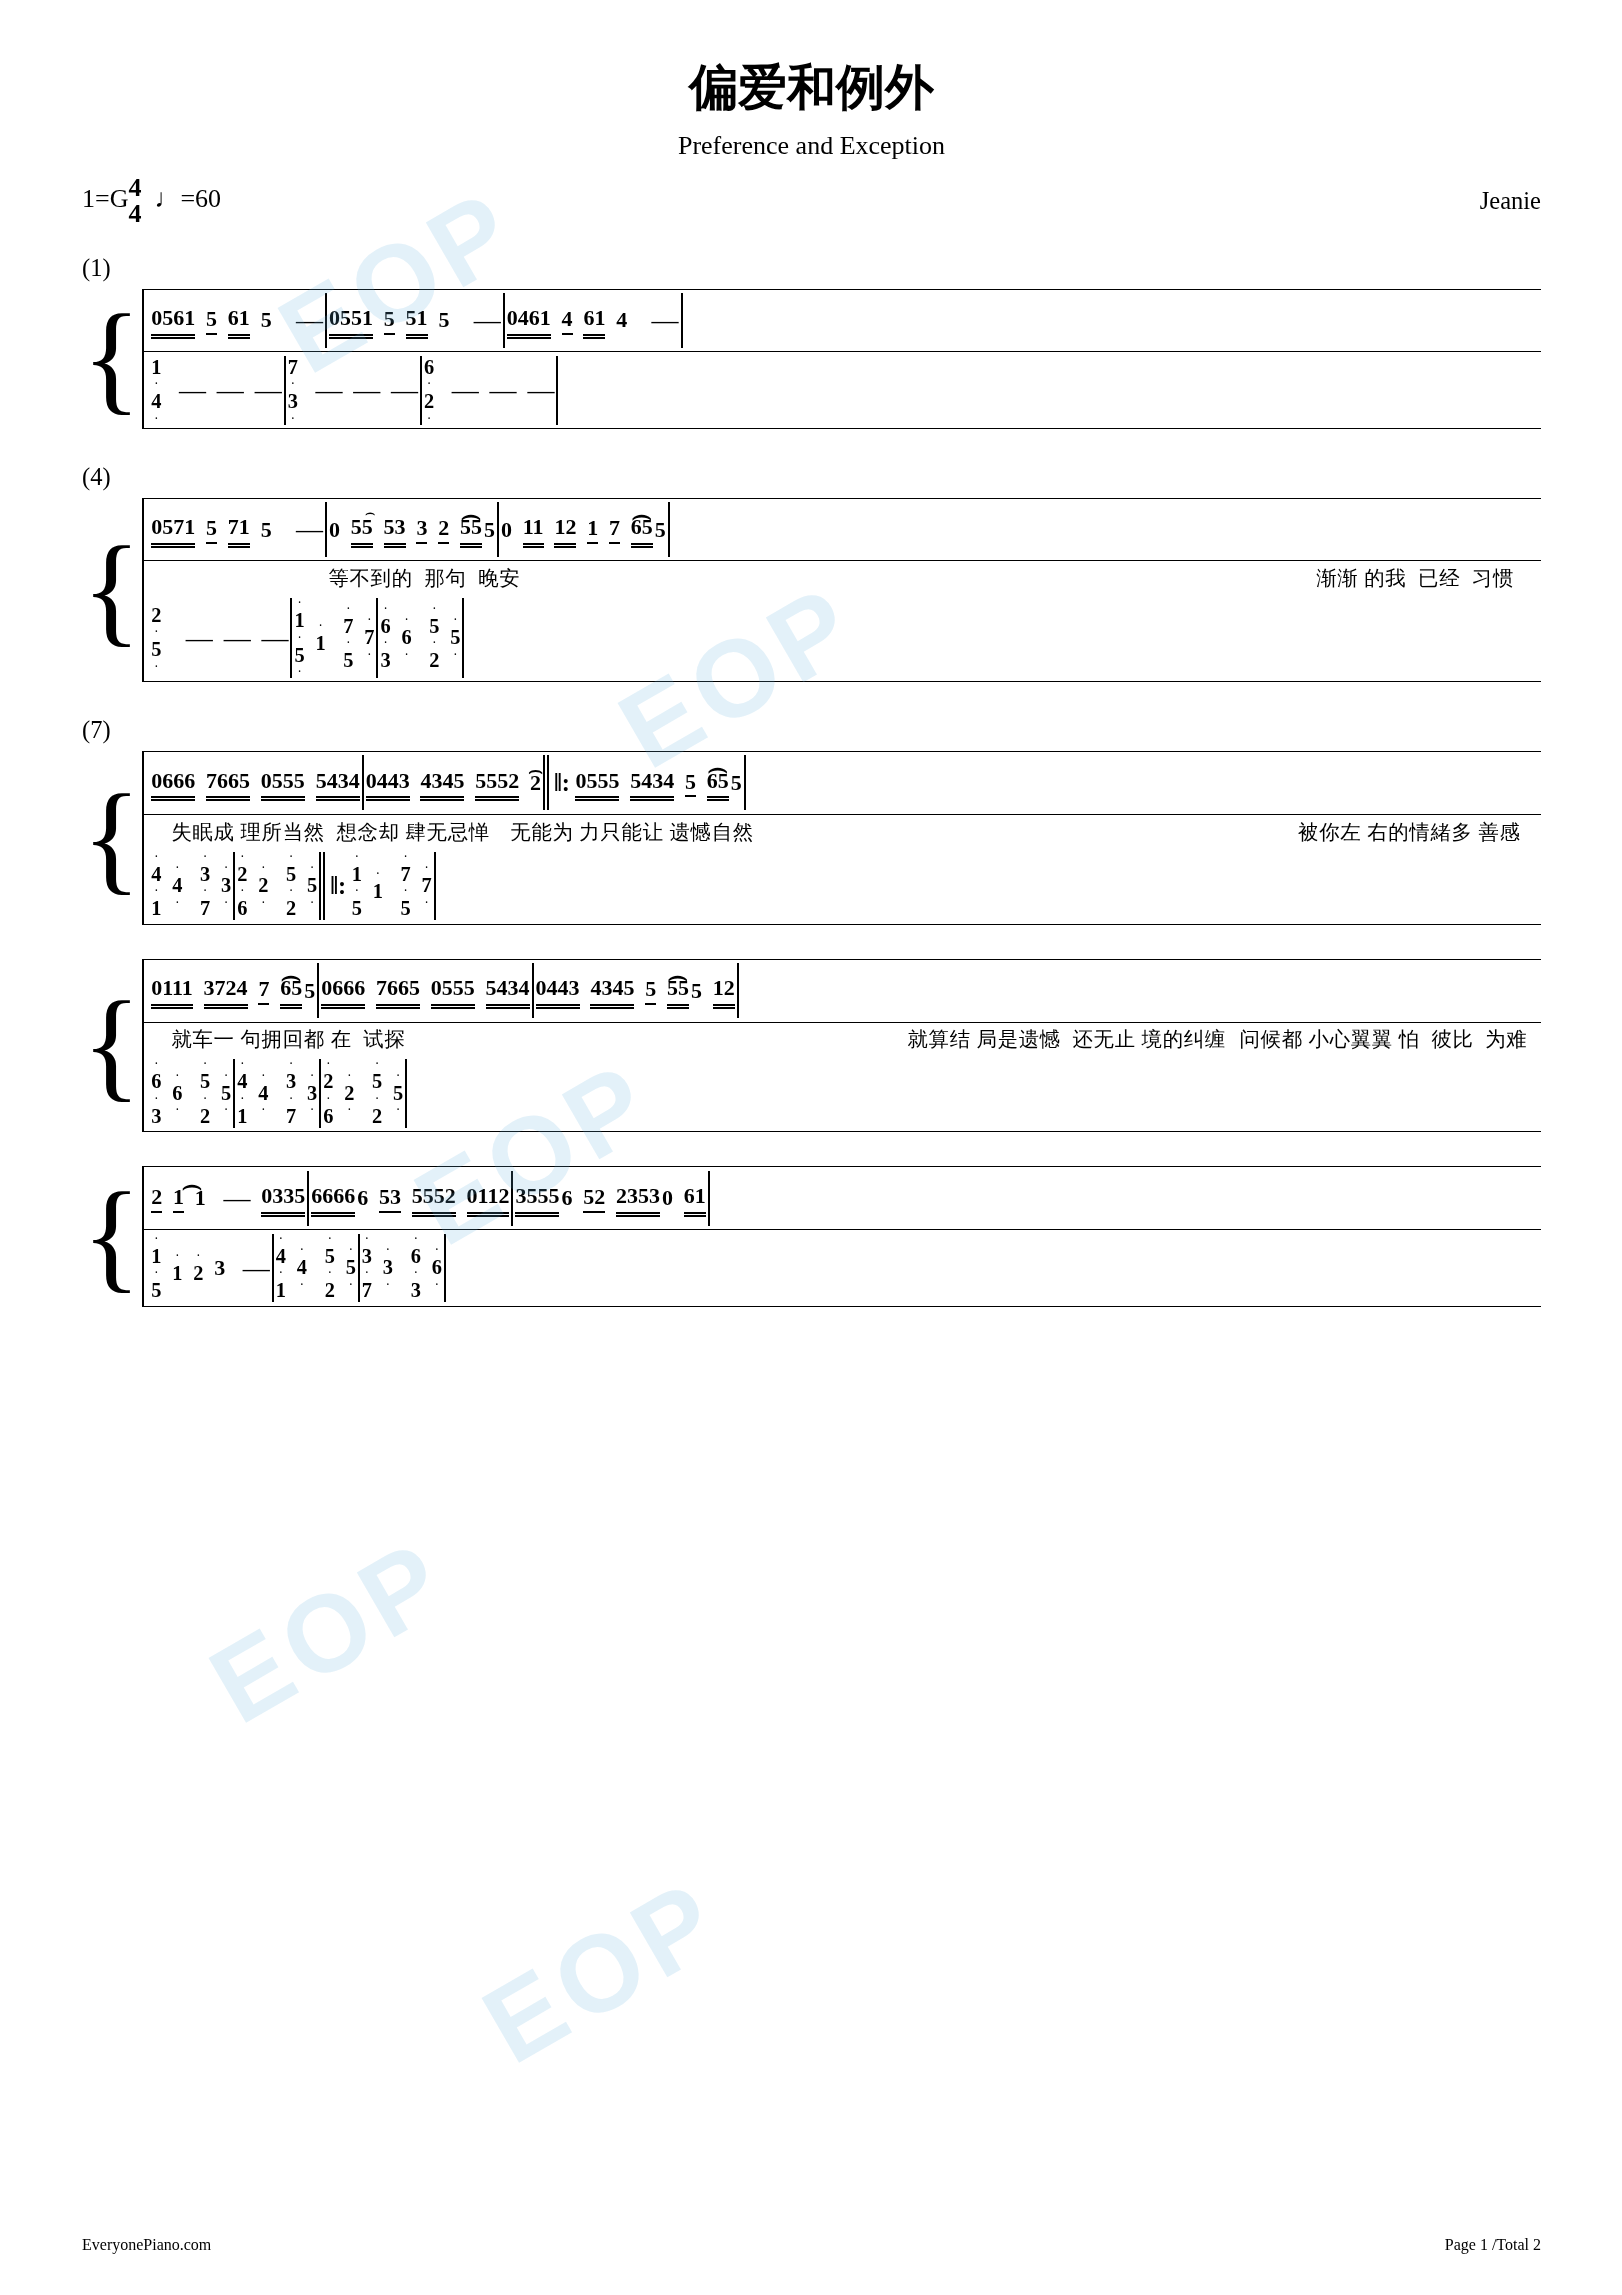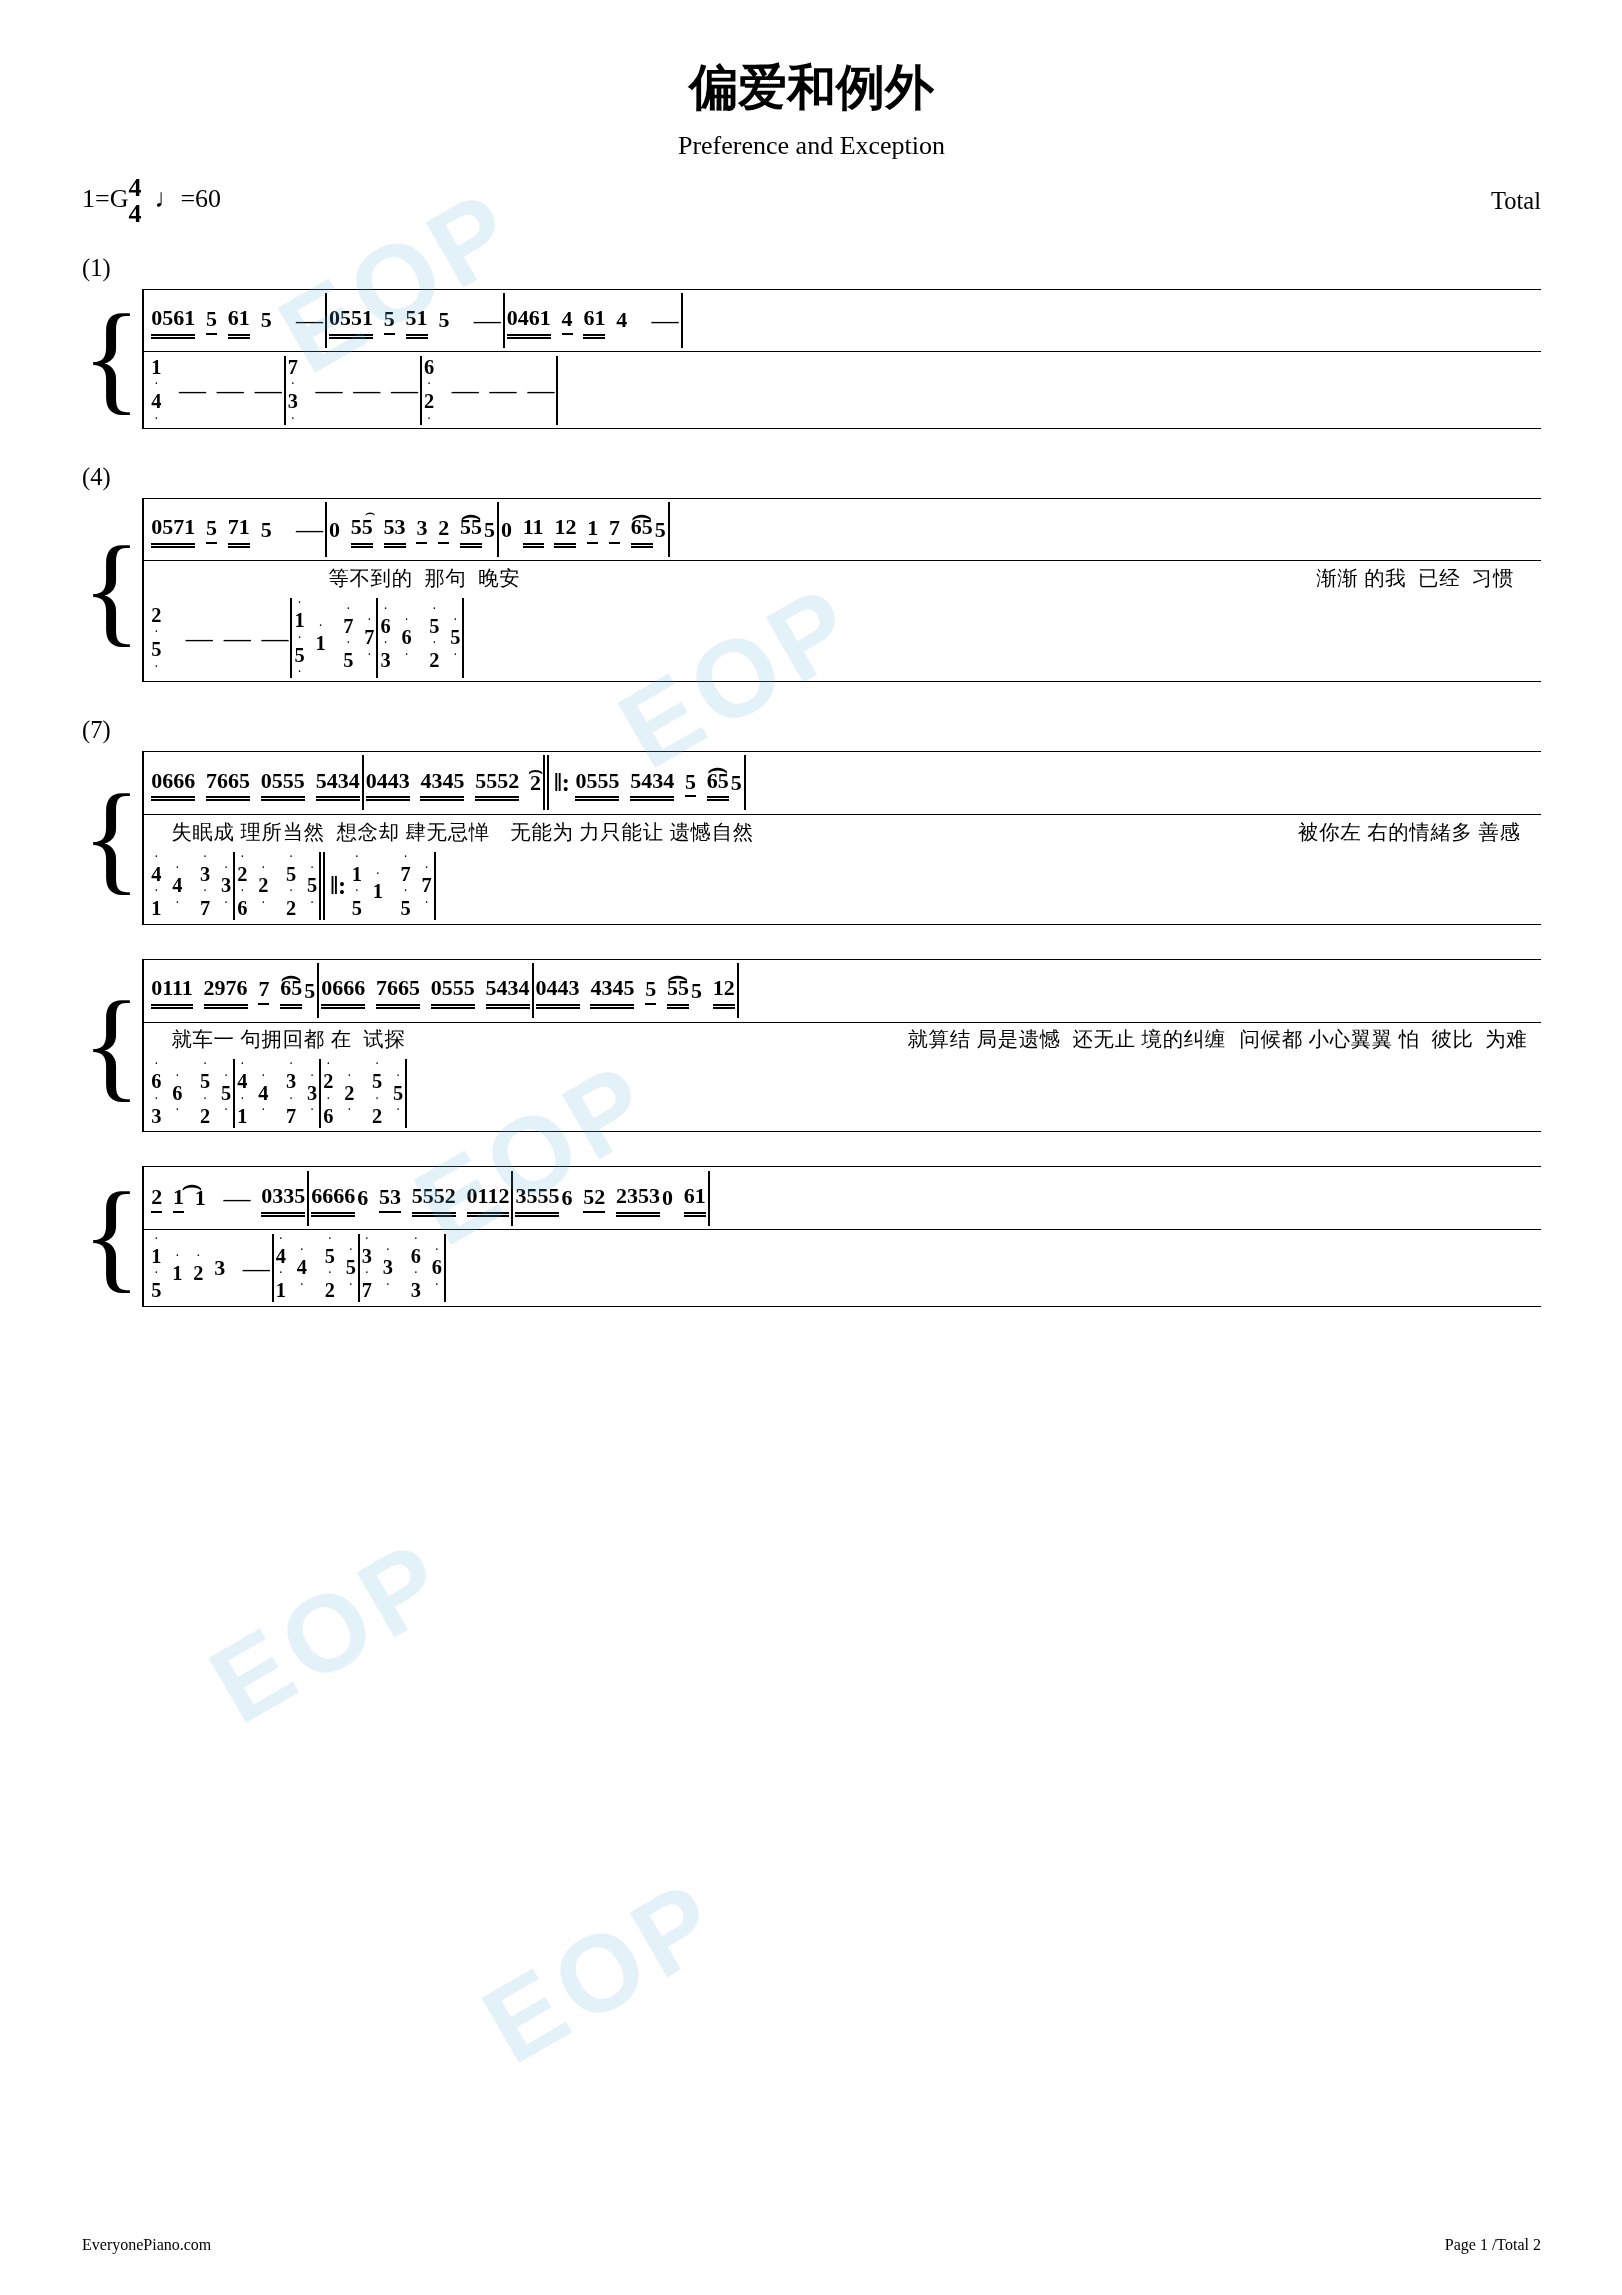--- a/index.html
+++ b/index.html
@@ -204,21 +204,21 @@
     <div class="subtitle">Preference and Exception</div>
   </div>
 
   <div class="meta-row">
     <div class="tempo-info">
       1=G<span style="display:inline-flex;flex-direction:column;align-items:center;font-size:26px;line-height:1;font-weight:bold;vertical-align:middle;">
           <span>4</span>
           <span>4</span>
         </span>&nbsp;&nbsp;♩=60
     </div>
-    <div class="composer">Total</div>
+    <div class="composer">Jeanie</div>
   </div>
 
   <div class="section-score">
     <div class="section-num">(1)</div>
     <div class="score-row">
       <div class="brace-wrap">{</div>
       <div style="flex:1; border-left:2px solid #000;">
 
         <div class="row-treble">
           <div class="row-content">
@@ -583,21 +583,21 @@
   <div class="section-score">
     <div class="score-row">
       <div class="brace-wrap">{</div>
       <div style="flex:1; border-left:2px solid #000;">
 
         <div class="row-treble">
           <div class="row-content">
 
             <span class="nr b2">0111</span>
             <span class="sp"></span>
-            <span class="nr b2">2976</span>
+            <span class="nr b2">3724</span>
             <span class="sp"></span>
             <span class="nr b1">7</span>
             <span class="sp"></span>
             <span class="nr b2" style="position:relative;">65<span style="position:absolute;top:-16.4px;right:0;font-size:34px;font-weight:normal;line-height:1;">⌢</span></span>
             <span>5</span>
             <div class="bar-line"></div>
 
             <span class="nr b2">0666</span>
             <span class="sp"></span>
             <span class="nr b2">7665</span>

